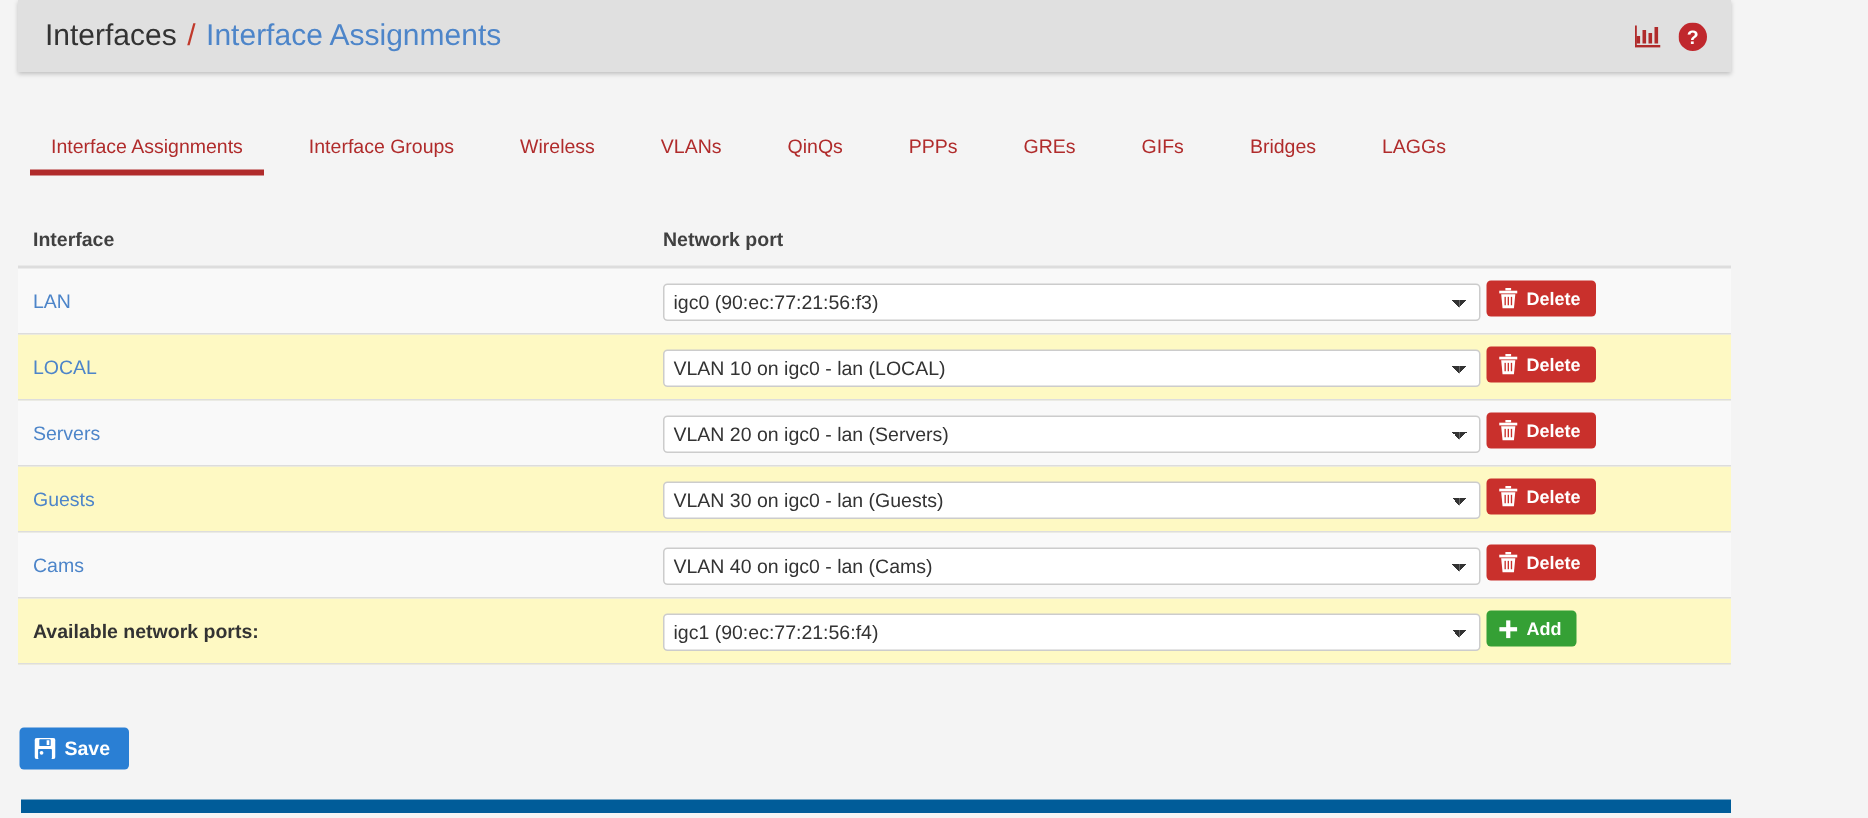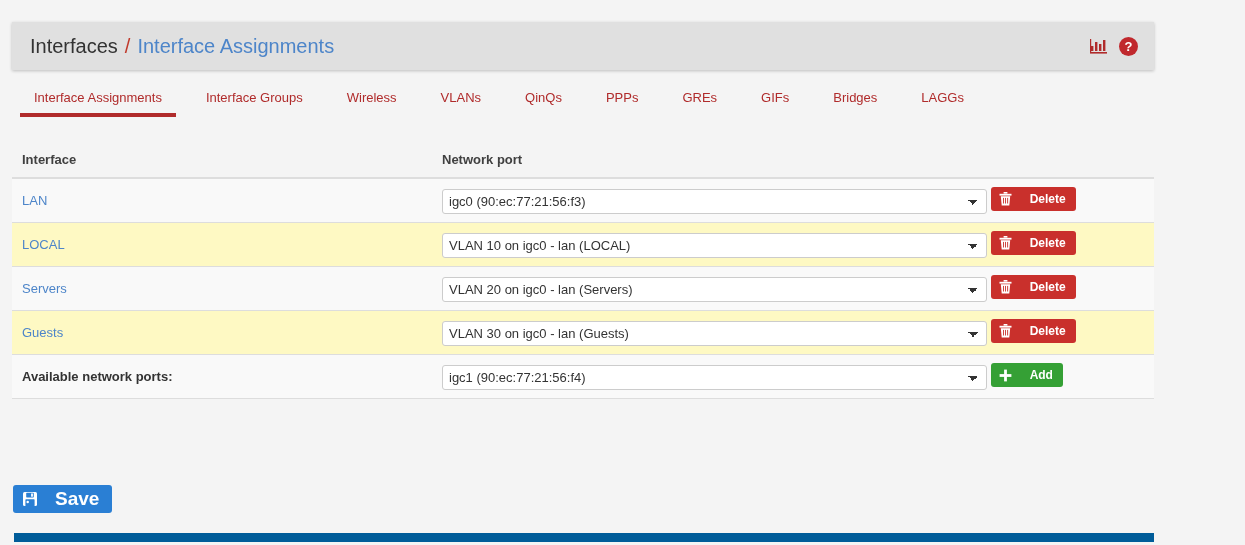--- a/index.html
+++ b/index.html
@@ -14,21 +14,21 @@
     font-size: 13px;
     color: #333333;
     overflow: hidden;
     position: relative;
   }
 
   
   .header-card {
     position: absolute;
     left: 12px;
-    top: 22px;
+    top: 0;
     width: 1142px;
     height: 48px;
     background: #e0e0e0;
     box-shadow: 0 1px 3px rgba(0,0,0,0.22);
     display: flex;
     align-items: center;
     box-sizing: border-box;
     padding: 0 16px 0 18px;
   }
   .breadcrumb {
@@ -158,37 +158,37 @@
   .port-select.focused {
     border-color: #66afe9;
     outline: none;
     box-shadow: 0 0 5px rgba(102,175,233,0.85);
   }
 
   
   .btn {
     display: inline-flex;
     align-items: center;
-    gap: 18px;
+    gap: 6px;
     border: none;
     border-radius: 3px;
     font-family: "Liberation Sans", sans-serif;
     font-size: 12px;
     font-weight: bold;
     color: #ffffff;
     cursor: pointer;
     padding: 5px 10px 5px 8px;
     line-height: 14px;
     white-space: nowrap;
   }
   .btn-delete { background: #c9302c; }
   .btn-add    { background: #35a035; }
   .btn-save   {
     background: #2a7fd4;
-    font-size: 19px;
+    font-size: 13px;
     padding: 7px 13px 7px 10px;
   }
   .btn .glyph { display: inline-flex; }
 
   .save-wrap {
     position: absolute;
     left: 13px;
     top: 485px;
   }
 
@@ -363,20 +363,43 @@
               <rect x="4" y="5.9" width="0.9" height="5.6" fill="#c9302c"></rect>
               <rect x="6.1" y="5.9" width="0.9" height="5.6" fill="#c9302c"></rect>
               <rect x="8.2" y="5.9" width="0.9" height="5.6" fill="#c9302c"></rect>
             </svg>
           </span>
           <span>Delete</span>
         </button>
       </td>
     </tr>
 
+    <tr>
+      <td>
+        <a class="iface-link">Cams</a>
+      </td>
+      <td>
+        <select class="port-select">
+          <option>VLAN 40 on igc0 - lan (Cams)</option>
+        </select>
+        <button class="btn btn-delete">
+          <span class="glyph">
+            <svg width="13" height="14" viewBox="0 0 13 14" aria-hidden="true">
+              <rect x="0.5" y="1.8" width="12" height="1.8" fill="#ffffff"></rect>
+              <rect x="4.6" y="0" width="3.8" height="1.6" fill="#ffffff"></rect>
+              <path d="M1.8 4.2 h9.4 l-0.9 9.3 h-7.6 Z" fill="#ffffff"></path>
+              <rect x="4" y="5.9" width="0.9" height="5.6" fill="#c9302c"></rect>
+              <rect x="6.1" y="5.9" width="0.9" height="5.6" fill="#c9302c"></rect>
+              <rect x="8.2" y="5.9" width="0.9" height="5.6" fill="#c9302c"></rect>
+            </svg>
+          </span>
+          <span>Delete</span>
+        </button>
+      </td>
+    </tr>
 
     <tr>
       <td>
         <span class="iface-label-strong">Available network ports:</span>
       </td>
       <td>
         <select class="port-select">
           <option>igc1 (90:ec:77:21:56:f4)</option>
         </select>
         <button class="btn btn-add">

